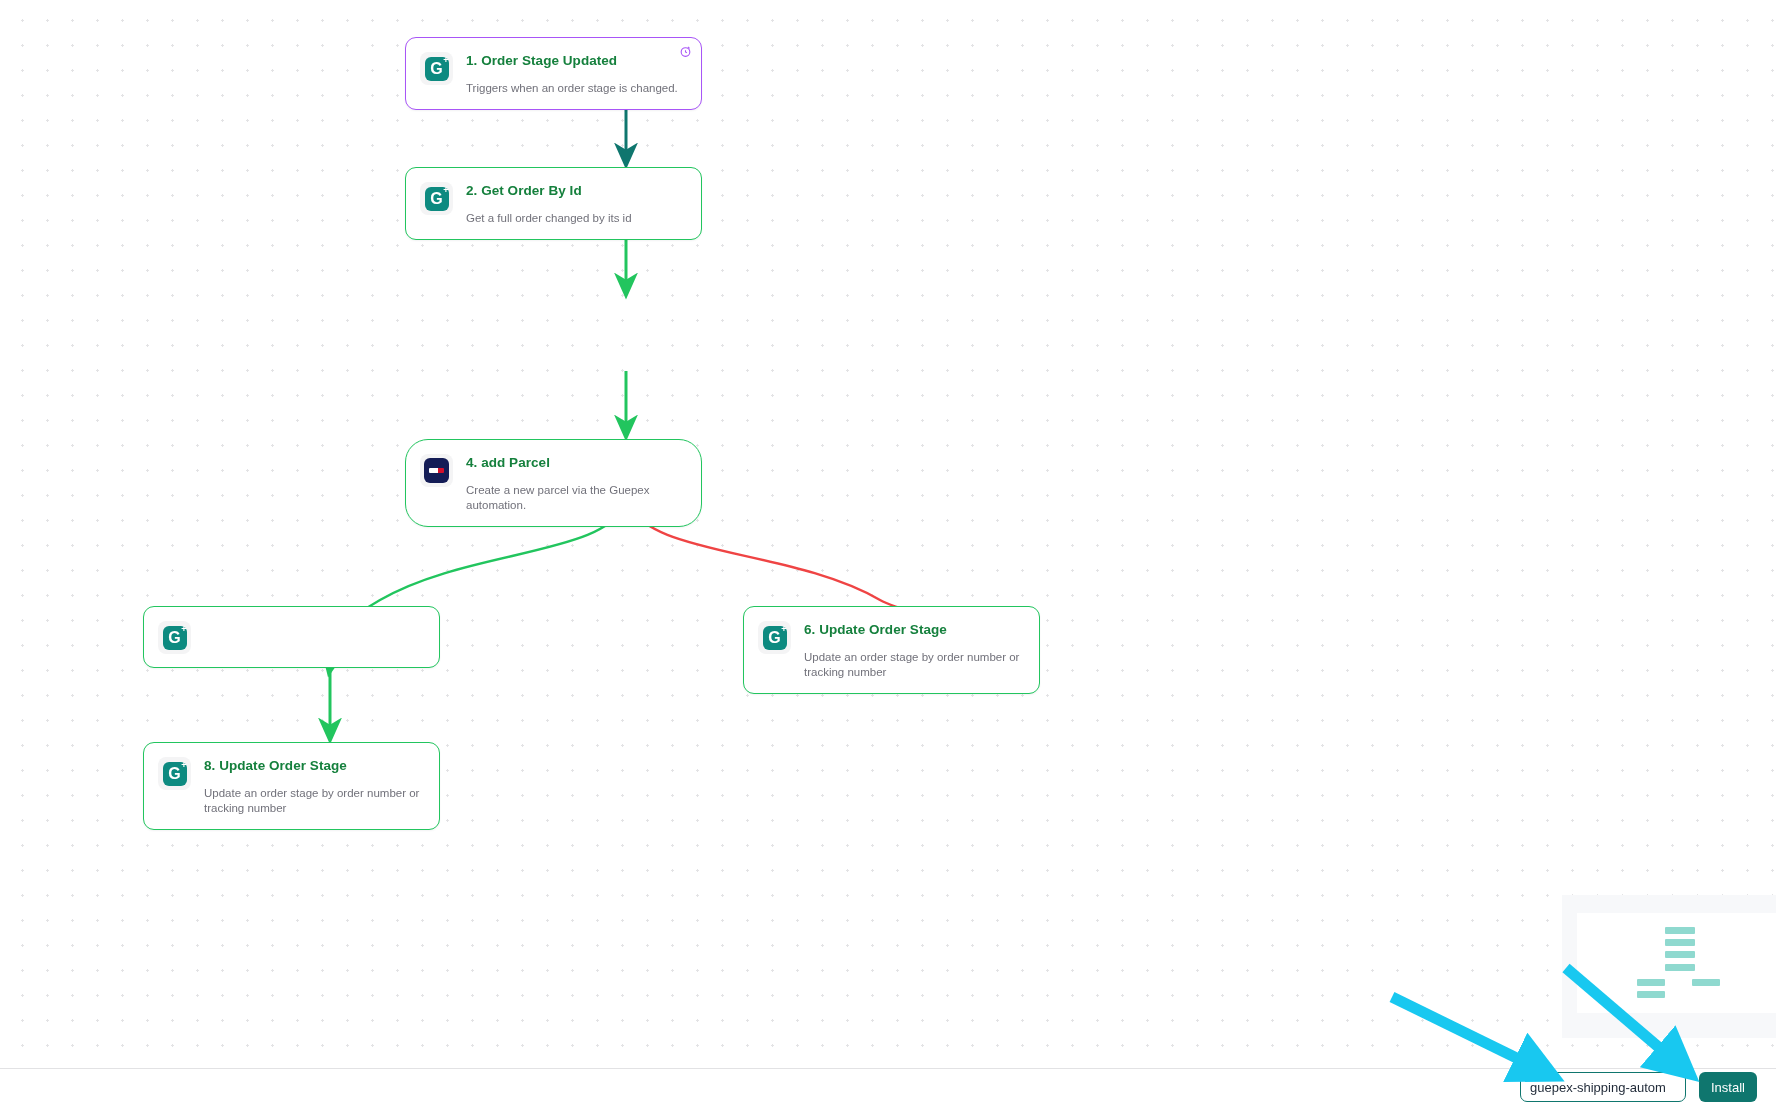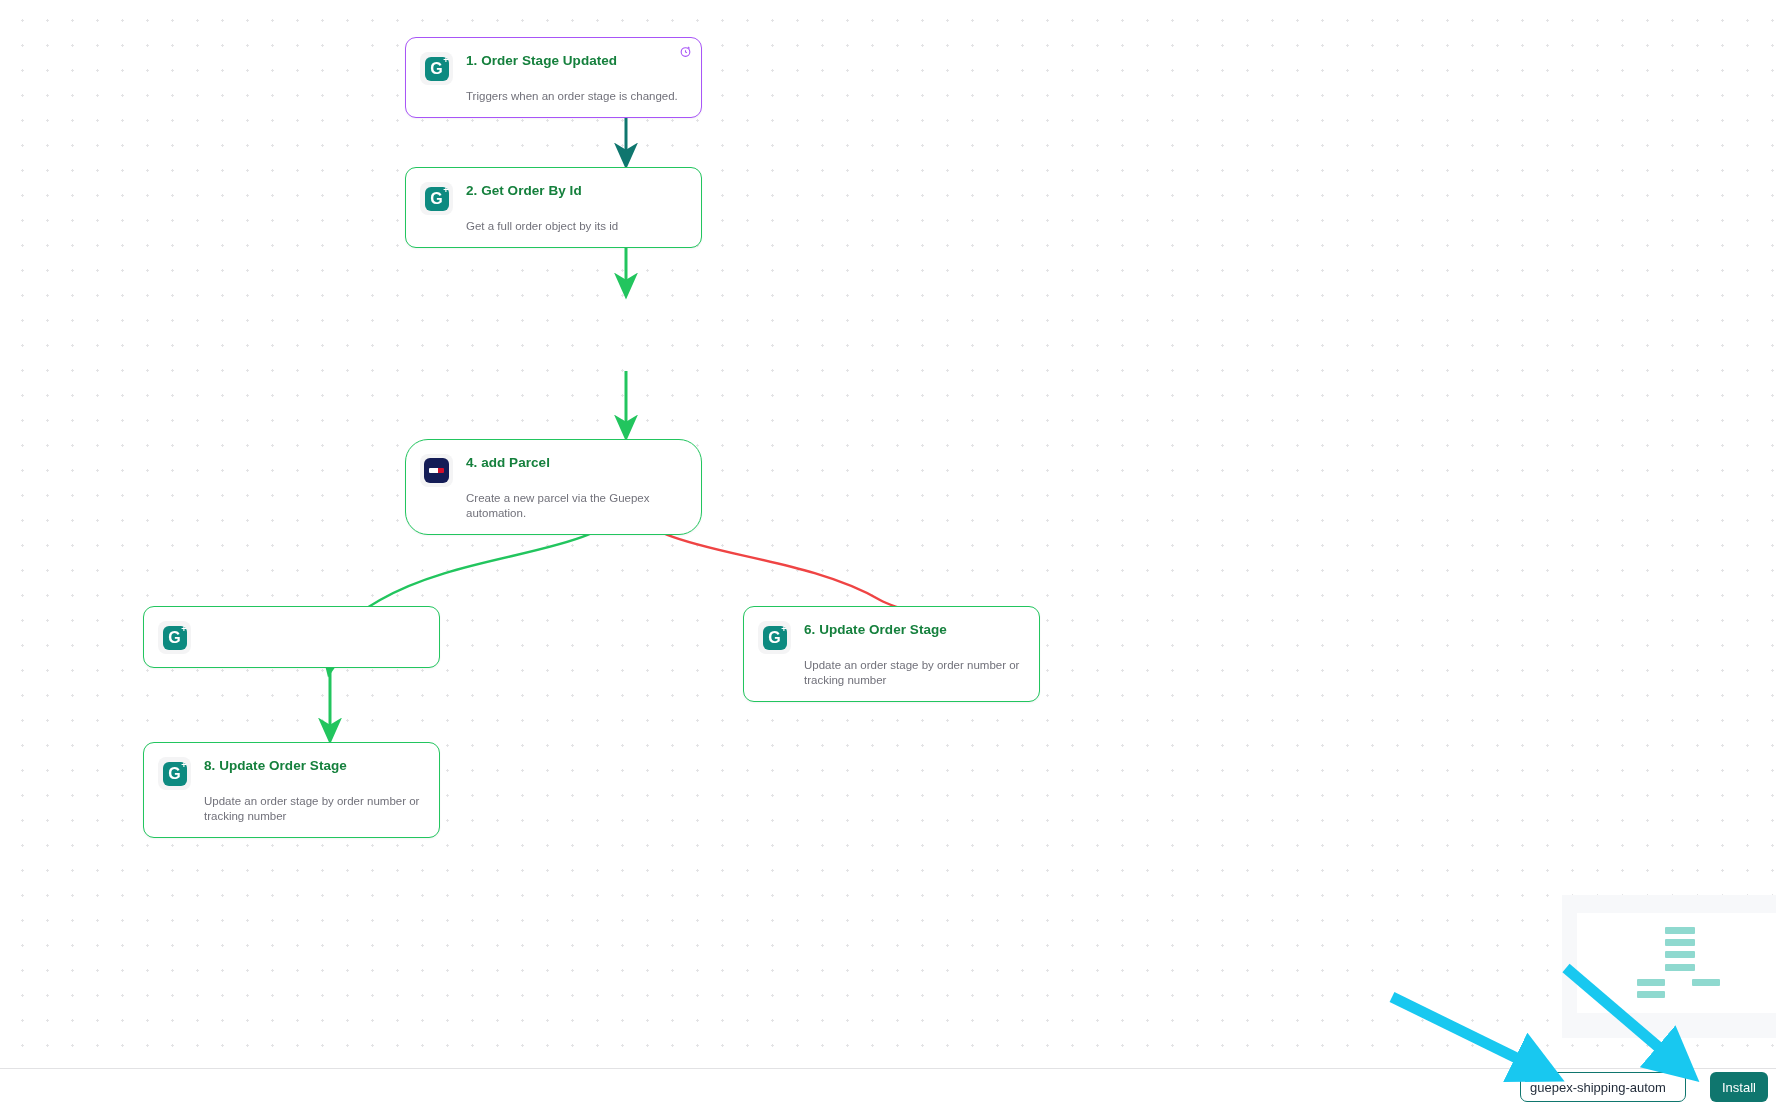--- a/index.html
+++ b/index.html
@@ -78,21 +78,21 @@
     width: 15px; height: 5px; border-radius: 1px;
     background: linear-gradient(90deg,#ffffff 0 58%, #d3102c 58% 100%);
   }
 
   .node-body { flex: 1 1 auto; min-width: 0; padding-top: 1px; }
   .node-title {
     font-size: 13.5px; font-weight: bold; color: #15803d;
     line-height: 17px; letter-spacing: 0.05px;
   }
   .node-desc {
-    font-size: 11.5px; color: #71717a; line-height: 15px; margin-top: 20px;
+    font-size: 11.5px; color: #71717a; line-height: 15px; margin-top: 12px;
   }
 
   .trigger-clock {
     position: absolute; top: 7px; right: 9px;
     width: 13px; height: 13px; color: #a855f7;
   }
 
   
   #minimap {
     position: absolute;
@@ -109,21 +109,21 @@
   .mm-node {
     position: absolute;
     background: #8fd9cf;
     border-radius: 1px;
     height: 7px;
   }
 
   
   #bottombar {
     position: absolute; left: 1520px; top: 1072px;
-    display: flex; align-items: center; gap: 24px;
+    display: flex; align-items: center; gap: 13px;
   }
   #pkg-input {
     width: 166px; height: 30px;
     border: 1.6px solid #0f766e;
     border-radius: 7px;
     background: #ffffff;
     padding: 0 9px;
     font-size: 13px;
     color: #1f2937;
     font-family: "Liberation Sans", sans-serif;
@@ -191,21 +191,21 @@
         <path d="M16.5 3.5 L19.5 6.2"></path>
       </svg>
     </div>
 
     <div class="node green" style="left:405px; top:167px; width:297px;">
       <div class="node-icon">
         <div class="gx-badge">G<span class="plus">+</span></div>
       </div>
       <div class="node-body">
         <div class="node-title">2. Get Order By Id</div>
-        <div class="node-desc">Get a full order object by its id</div>
+        <div class="node-desc">Get a full order changed by its id</div>
       </div>
     </div>
 
 
     <div class="node green" style="left:405px; top:439px; width:297px;border-radius:23px;">
       <div class="node-icon">
         <div class="parcel-badge">
             <span class="mark"></span>
           </div>
       </div>

